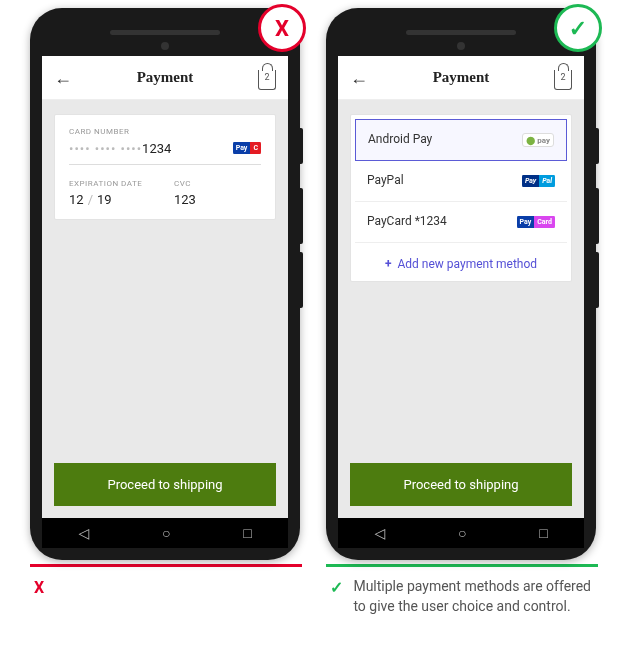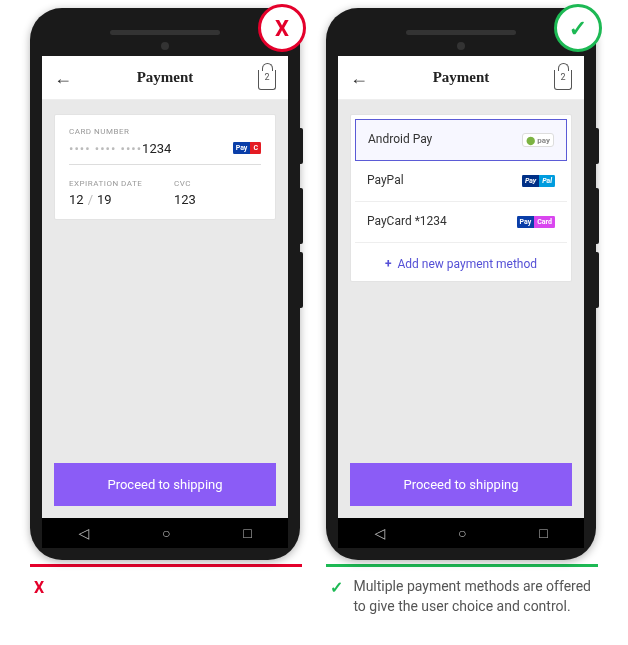--- a/index.html
+++ b/index.html
@@ -162,21 +162,21 @@
     display: flex;
     gap: 18px;
   }
   .row-two > div { flex: 1; }
   .exp-value {
     font-size: 13px;
     color: #222;
   }
   .exp-sep { color: #bbb; margin: 0 4px; }
   .proceed-btn {
-    background: #8b5cf6;
+    background: #4d7c0f;
     color: #fff;
     text-align: center;
     padding: 14px 0;
     font-size: 13px;
     margin: 0 12px 12px 12px;
     cursor: pointer;
   }
   
   .pay-opt {
     display: flex;

